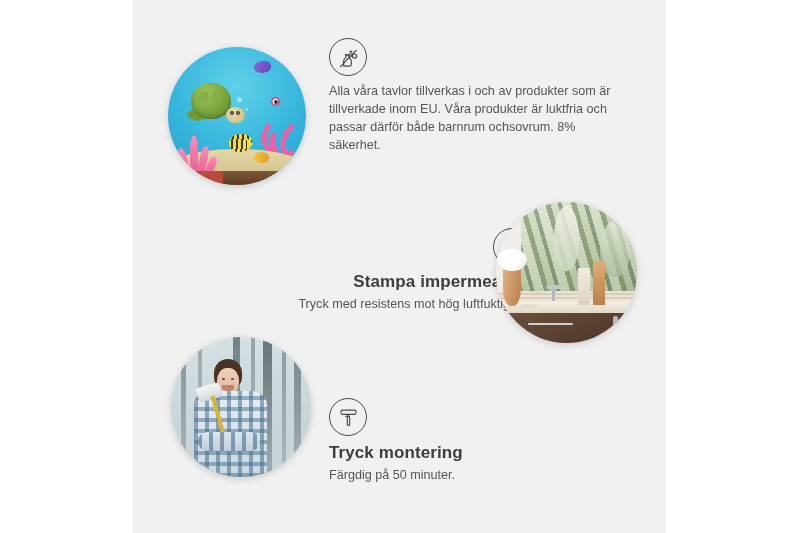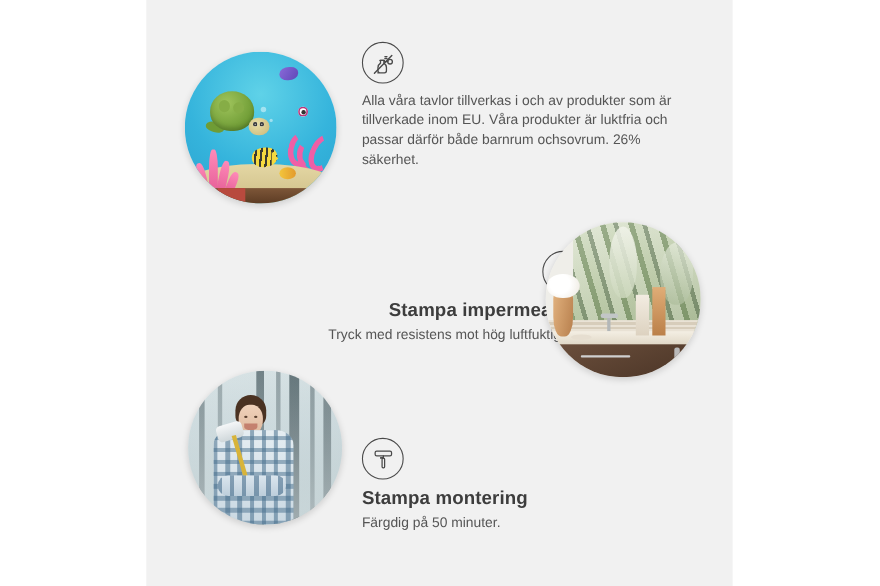--- a/index.html
+++ b/index.html
@@ -610,21 +610,21 @@
 
           <path d="M13.5 11.1h3.1"></path>
 
           <circle cx="18.6" cy="11.1" r="2.1"></circle>
 
           <path d="M13.9 8.2h1.9M13.9 6.4h1.9"></path>
 
           <path d="M4.4 21.6 20.2 5.4" stroke-width="1.3"></path>
         </svg>
       </div>
-      <div class="feature-desc">Alla våra tavlor tillverkas i och av produkter som är tillverkade inom EU. Våra produkter är luktfria och passar därför både barnrum ochsovrum. 26% säkerhet.</div>
+      <div class="feature-desc">Alla våra tavlor tillverkas i och av produkter som är tillverkade inom EU. Våra produkter är luktfria och passar därför både barnrum ochsovrum. 8% säkerhet.</div>
     </div>
 
     <div class="feature feature-2">
       <div class="feature-icon">
         <svg width="23" height="23" viewBox="0 0 24 24" fill="none" stroke="#4a4a4a" stroke-width="1.2" stroke-linecap="round" stroke-linejoin="round">
 
           <path d="M2.6 14.2c0-5.2 4.2-9.4 9.4-9.4s9.4 4.2 9.4 9.4"></path>
 
           <path d="M2.6 14.2c1.1-1.6 2.2-1.6 3.3 0 1.1-1.6 2.2-1.6 3.2 0 1.1-1.6 2.2-1.6 3.2 0 1.1-1.6 2.2-1.6 3.2 0 1.1-1.6 2.2-1.6 3.3 0"></path>
 
@@ -683,18 +683,18 @@
         <svg width="23" height="23" viewBox="0 0 24 24" fill="none" stroke="#4a4a4a" stroke-width="1.2" stroke-linecap="round" stroke-linejoin="round">
 
           <rect x="4.2" y="4.3" width="15.6" height="4.4" rx="1.5"></rect>
 
           <path d="M12 8.7v2.1H9.4"></path>
           <path d="M9.4 10.8h2.6"></path>
 
           <rect x="10.8" y="10.9" width="2.4" height="9.3" rx="1"></rect>
         </svg>
       </div>
-      <div class="feature-title">Stampa montering</div>
+      <div class="feature-title">Tryck montering</div>
       <div class="feature-desc">Färgdig på 50 minuter.</div>
     </div>
 
   </div>
 </div>
 
 </body></html>

